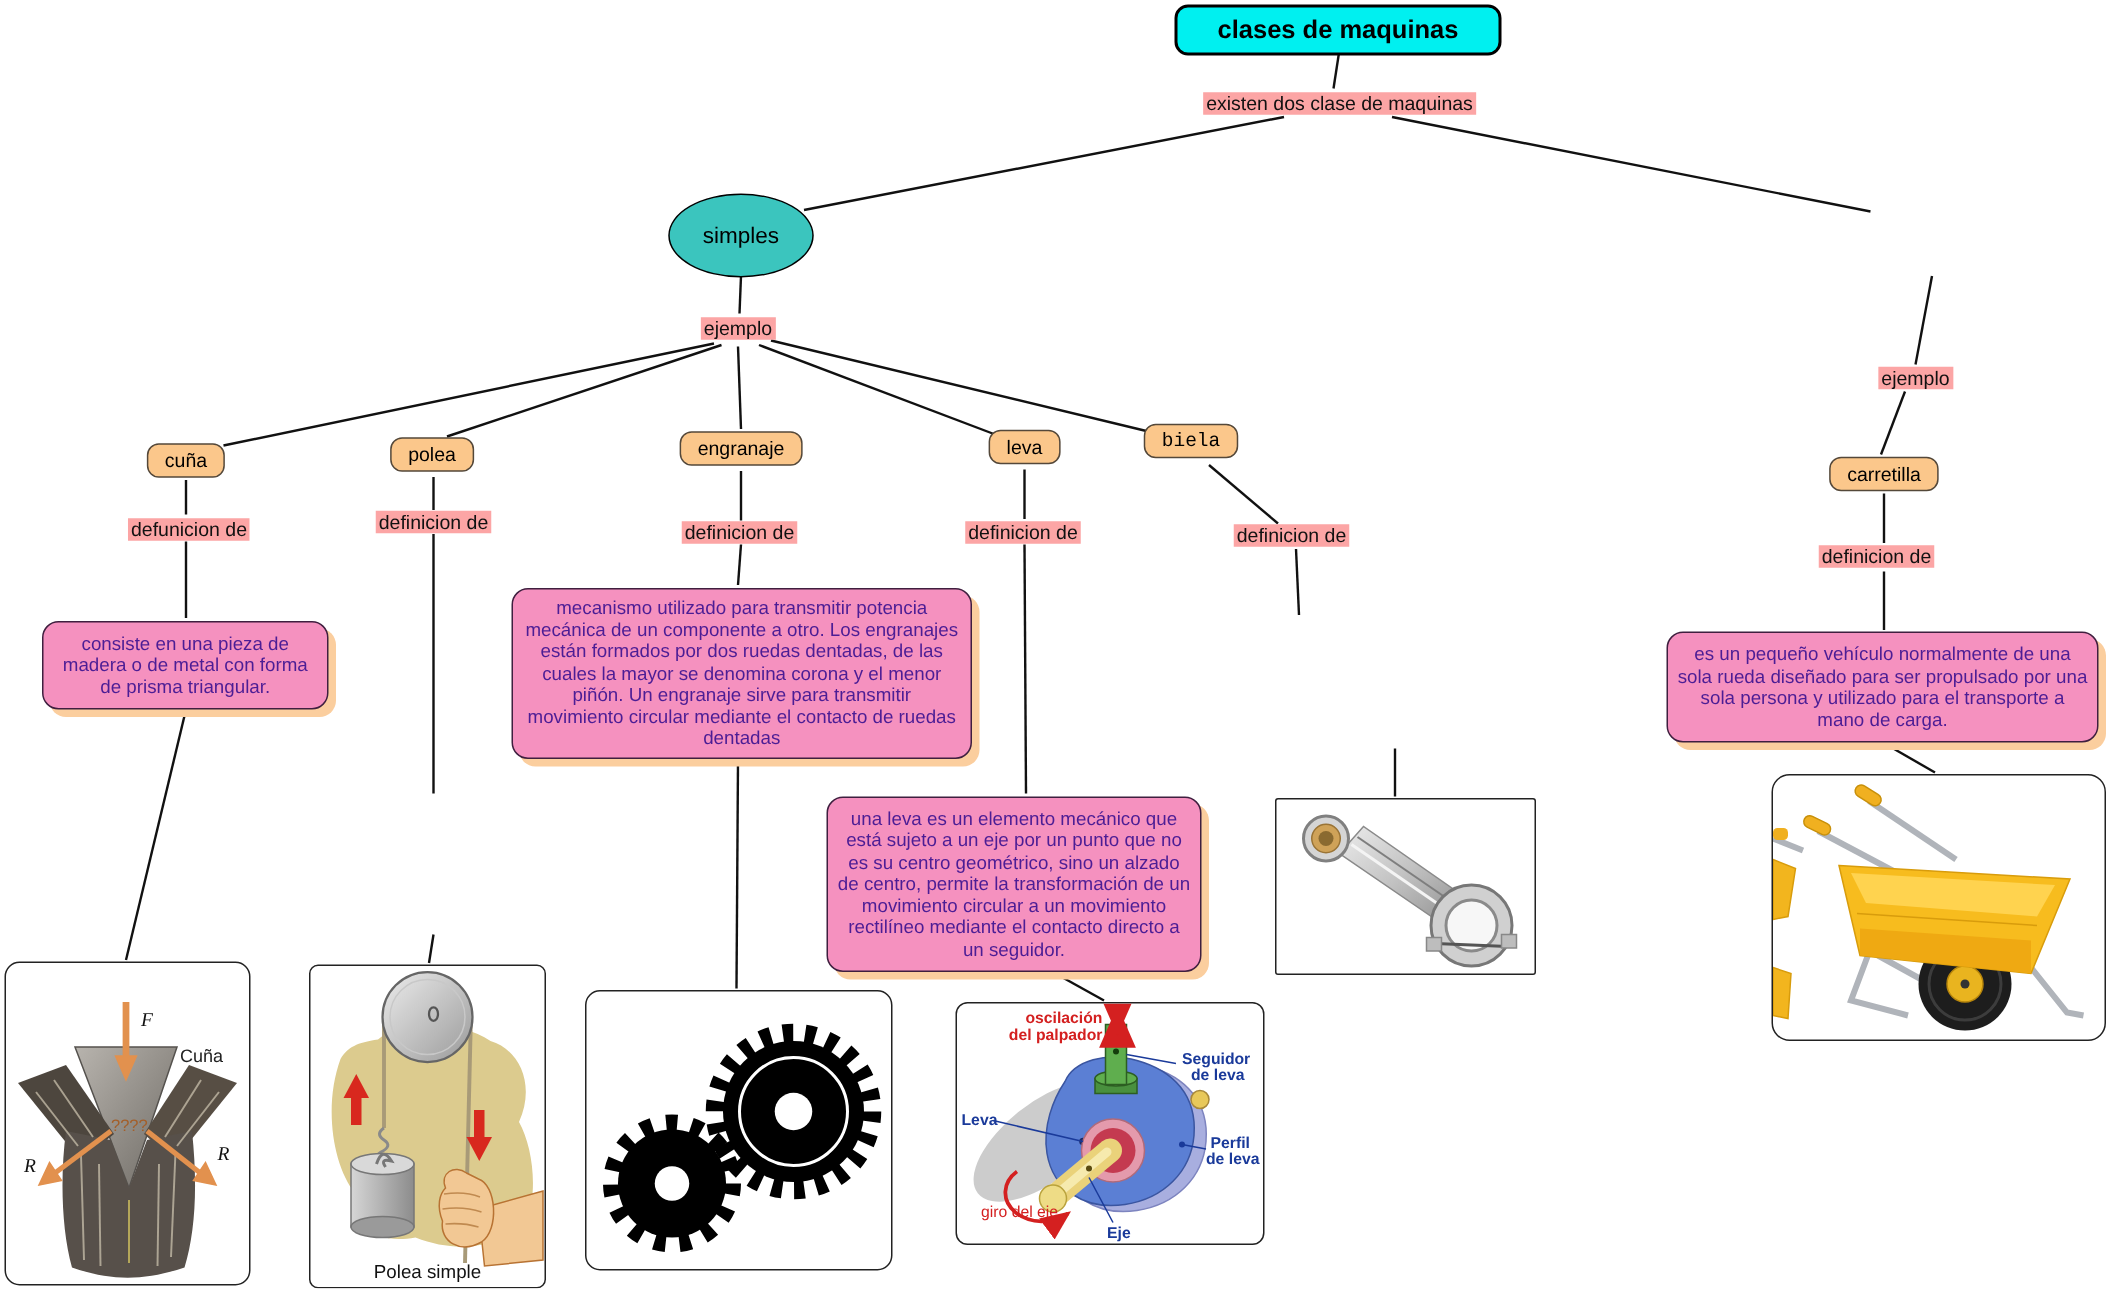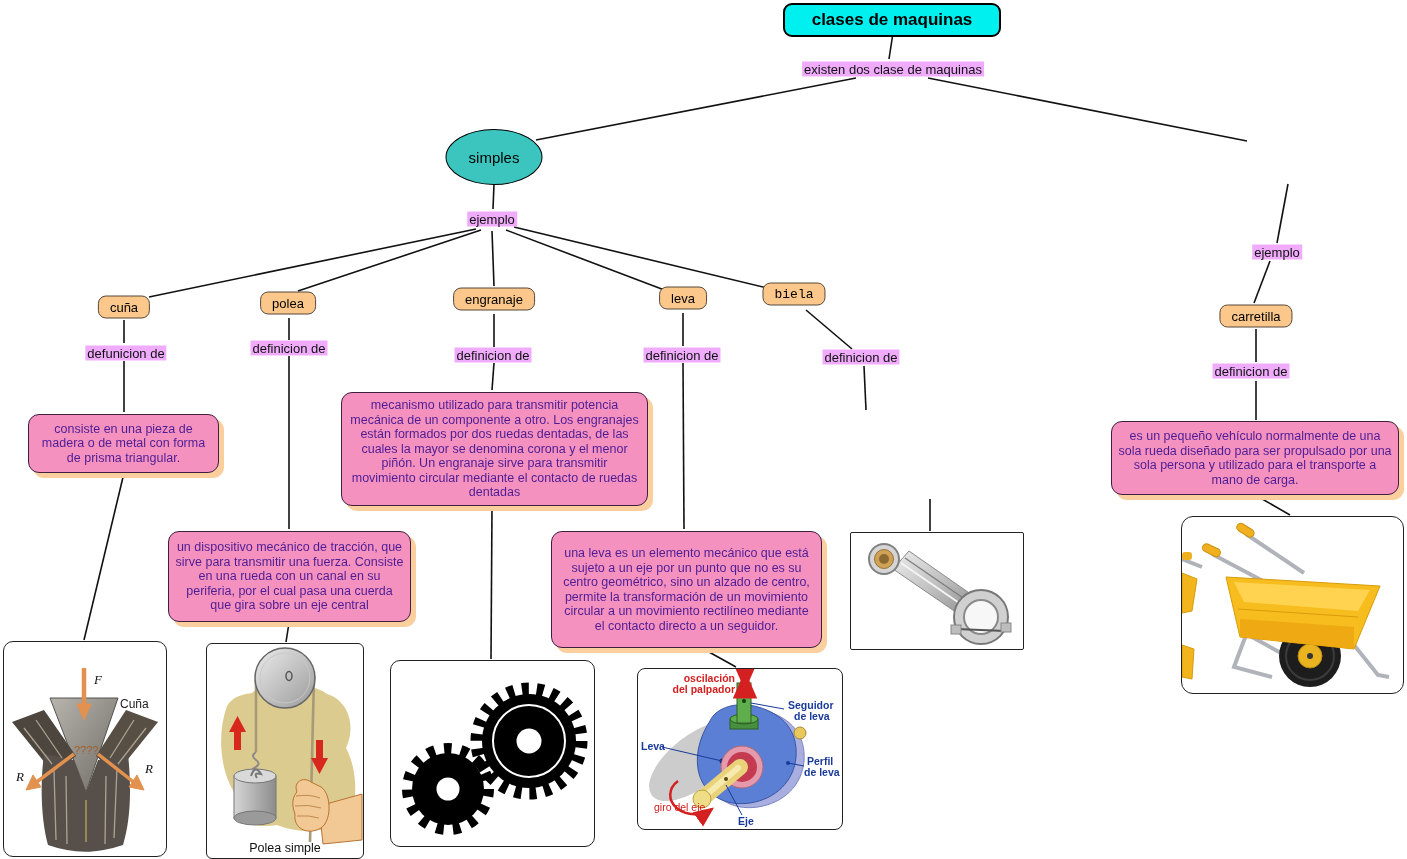--- a/index.html
+++ b/index.html
@@ -7,21 +7,21 @@
           font-family:"Liberation Sans",sans-serif;color:#111;}
   .connectors{position:absolute;left:0;top:0;width:1407px;height:859px;z-index:1;}
   .node-root{position:absolute;left:783px;top:3px;width:214px;height:30px;z-index:2;
              background:#00F0F0;border:2px solid #000;border-radius:9px;
              display:flex;align-items:center;justify-content:center;
              font-weight:bold;font-size:17px;color:#000;}
   .ellipse{position:absolute;z-index:2;background:#3BC5BE;border:1.5px solid #000;
            border-radius:50%;display:flex;align-items:center;justify-content:center;
            font-size:15px;color:#000;transform:translate(-50%,-50%);}
   .linklabel{position:absolute;z-index:2;transform:translate(-50%,-50%);
-             font-size:13px;color:#111;white-space:nowrap;background:#f0abfc;padding:0 2px;}
+             font-size:13px;color:#111;white-space:nowrap;background:#fca5a5;padding:0 2px;}
   .concept{position:absolute;z-index:2;transform:translate(-50%,-50%);
            background:#FBC78B;border:1.5px solid #54483a;border-radius:8px;
            padding:3px 11px;font-size:13px;color:#000;white-space:nowrap;}
   .defbox{position:absolute;z-index:2;background:#F591BF;border:1.5px solid #3f1f3f;
           border-radius:11px;box-shadow:5px 5px 0 #FBCE9E;
           display:flex;align-items:center;justify-content:center;text-align:center;
           font-size:12.5px;line-height:1.16;color:#4c1d95;padding:4px 6px;box-sizing:border-box;}
   .figure{position:absolute;z-index:2;background:#fff;border:1.5px solid #222;overflow:hidden;}
   .figure svg{display:block;width:100%;height:100%;}
 </style>
@@ -79,23 +79,22 @@
   <div class="concept" style="left:1256px;top:316px;">carretilla</div>
 
   <div class="linklabel" style="left:126px;top:353px;">defunicion de</div>
   <div class="linklabel" style="left:289px;top:348px;">definicion de</div>
   <div class="linklabel" style="left:493px;top:355px;">definicion de</div>
   <div class="linklabel" style="left:682px;top:355px;">definicion de</div>
   <div class="linklabel" style="left:861px;top:357px;">definicion de</div>
   <div class="linklabel" style="left:1251px;top:371px;">definicion de</div>
 
   <div class="defbox" style="left:28px;top:414px;width:191px;height:59px;">consiste en una pieza de madera o de metal con forma de prisma triangular.</div>
-  <div class="defbox" style="left:168px;top:531px;width:243px;height:91px;">un dispositivo mecánico de tracción, que sirve para transmitir una fuerza. Consiste en una rueda con un canal en su periferia, por el cual pasa una cuerda que gira sobre un eje central</div>
   <div class="defbox" style="left:341px;top:392px;width:307px;height:114px;">mecanismo utilizado para transmitir potencia mecánica de un componente a otro. Los engranajes están formados por dos ruedas dentadas, de las cuales la mayor se denomina corona y el menor piñón. Un engranaje sirve para transmitir movimiento circular mediante el contacto de ruedas dentadas</div>
-  <div class="defbox" style="left:551px;top:531px;width:271px;height:117px;">una leva es un elemento mecánico que está sujeto a un eje por un punto que no es su centro geométrico, sino un alzado de centro, permite la transformación de un movimiento circular a un movimiento rectilíneo mediante el contacto directo a un seguidor.</div>
+  <div class="defbox" style="left:551px;top:531px;width:250px;height:117px;">una leva es un elemento mecánico que está sujeto a un eje por un punto que no es su centro geométrico, sino un alzado de centro, permite la transformación de un movimiento circular a un movimiento rectilíneo mediante el contacto directo a un seguidor.</div>
   <div class="defbox" style="left:1111px;top:421px;width:288px;height:74px;">es un pequeño vehículo normalmente de una sola rueda diseñado para ser propulsado por una sola persona y utilizado para el transporte a mano de carga.</div>
 
   <div class="figure" style="left:3px;top:641px;width:162px;height:214px;border-radius:10px;">
     <svg viewBox="0 0 162 214">
       <defs>
         <linearGradient id="wdg" x1="0" y1="0" x2="1" y2="1">
           <stop offset="0" stop-color="#b8b4ae"></stop>
             <stop offset="1" stop-color="#6e6a64"></stop>
         </linearGradient>
       </defs>

